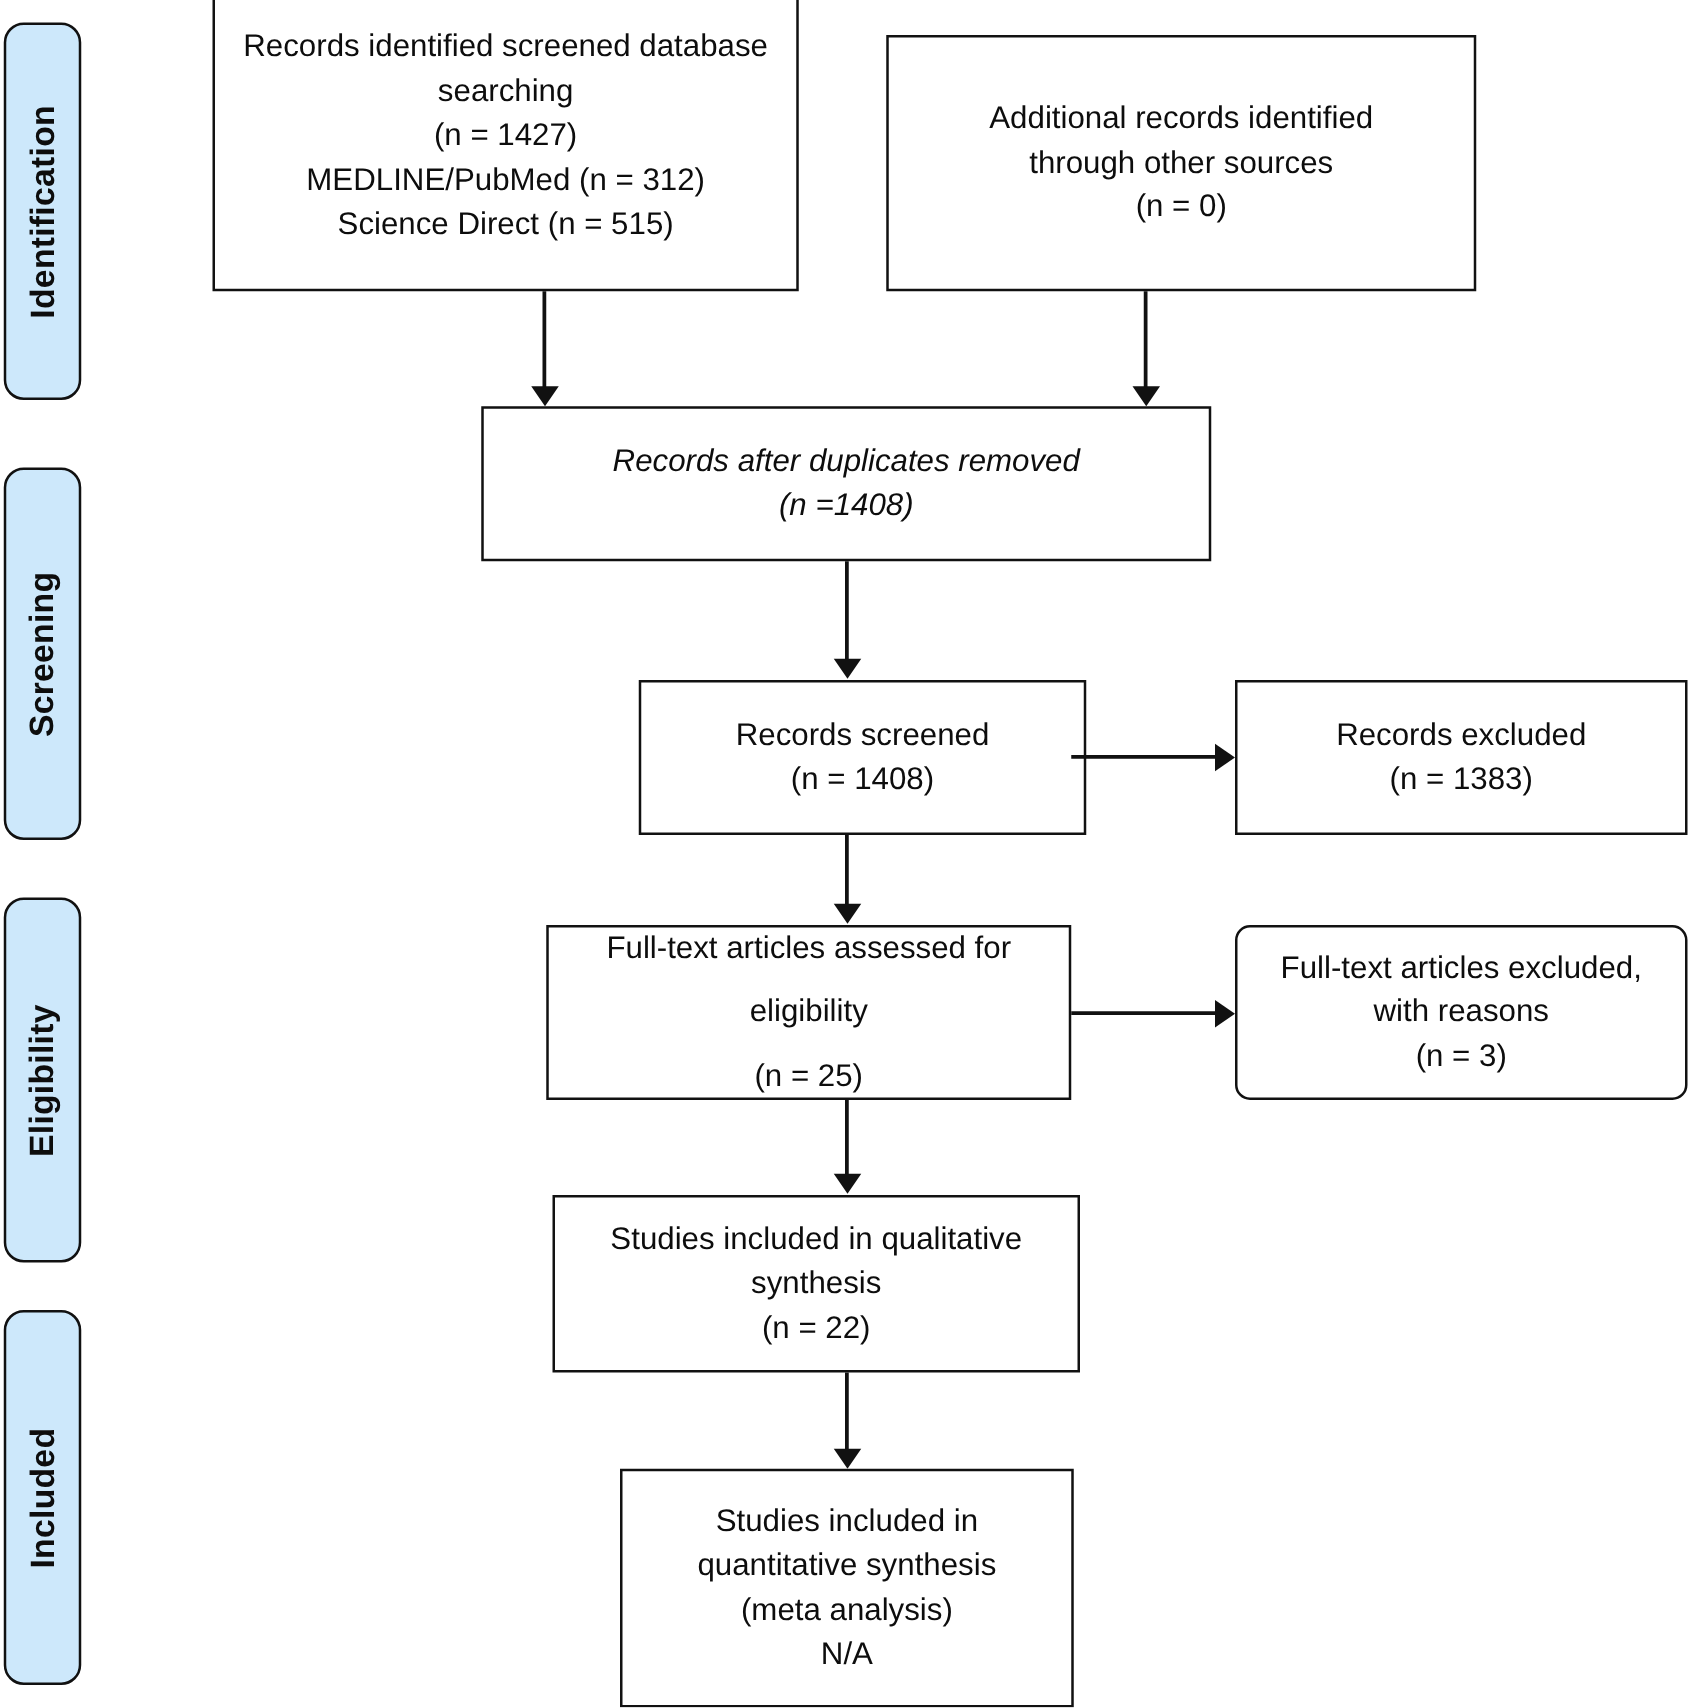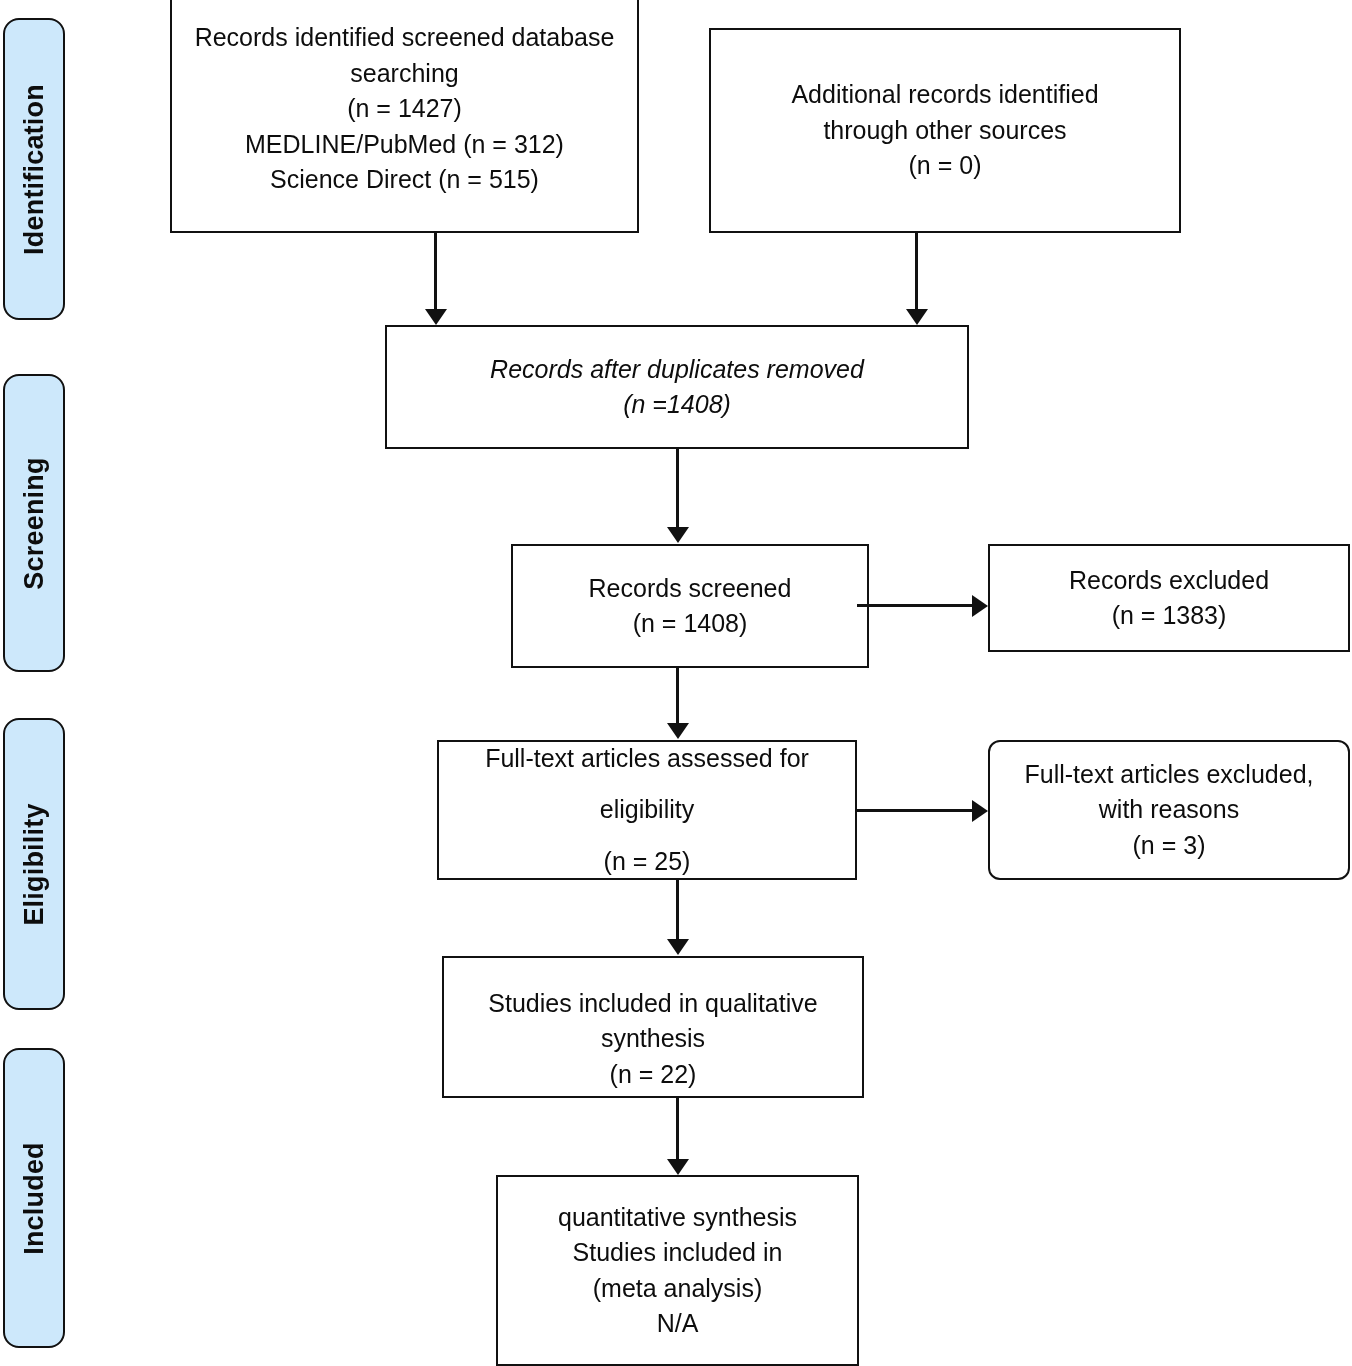--- a/index.html
+++ b/index.html
@@ -139,21 +139,21 @@
   </div>
 
   <div class="conn conn-v" style="left:676px; top:449px; height:79px;"></div>
   <div class="arrow-down" style="left:667px; top:527px;"></div>
 
   <div class="flow-box" style="left:499px; top:544px; width:358px; height:124px;margin-left:12px;">
     <span class="line">Records screened</span>
     <span class="line">(n = 1408)</span>
   </div>
 
-  <div class="flow-box" style="left:988px; top:544px; width:362px; height:108px;">
+  <div class="flow-box" style="left:988px; top:544px; width:362px; height:124px;">
     <span class="line">Records excluded</span>
     <span class="line">(n = 1383)</span>
   </div>
 
   <div class="conn conn-h" style="left:857px; top:604px; width:118px;"></div>
   <div class="arrow-right" style="left:972px; top:595px;"></div>
 
   <div class="conn conn-v" style="left:676px; top:668px; height:56px;"></div>
   <div class="arrow-down" style="left:667px; top:723px;"></div>
 
@@ -168,29 +168,29 @@
     <span class="line">with reasons</span>
     <span class="line">(n = 3)</span>
   </div>
 
   <div class="conn conn-h" style="left:857px; top:809px; width:118px;"></div>
   <div class="arrow-right" style="left:972px; top:800px;"></div>
 
   <div class="conn conn-v" style="left:676px; top:880px; height:60px;"></div>
   <div class="arrow-down" style="left:667px; top:939px;"></div>
 
-  <div class="flow-box" style="left:442px; top:956px; width:422px; height:142px;justify-content:flex-end;">
+  <div class="flow-box" style="left:442px; top:956px; width:422px; height:142px;">
     <span class="line">Studies included in qualitative</span>
     <span class="line">synthesis</span>
     <span class="line">(n = 22)</span>
   </div>
 
   <div class="conn conn-v" style="left:676px; top:1098px; height:62px;"></div>
   <div class="arrow-down" style="left:667px; top:1159px;"></div>
 
   <div class="flow-box" style="left:496px; top:1175px; width:363px; height:191px;">
+    <span class="line">Studies included in</span>
     <span class="line">quantitative synthesis</span>
-    <span class="line">Studies included in</span>
     <span class="line">(meta analysis)</span>
     <span class="line">N/A</span>
   </div>
 
 </div>
 
 </body></html>

